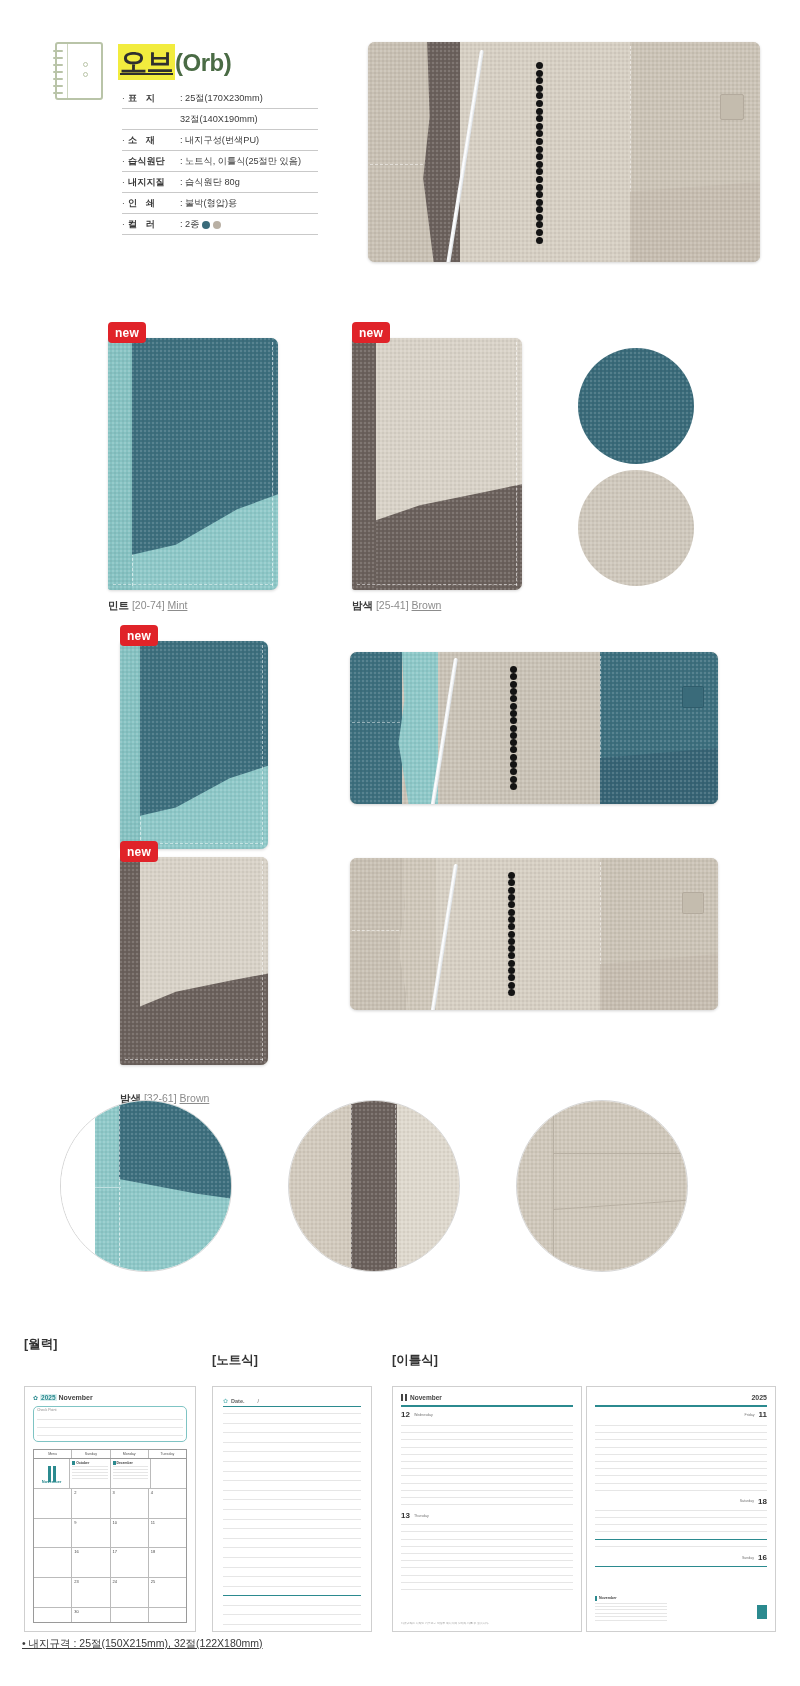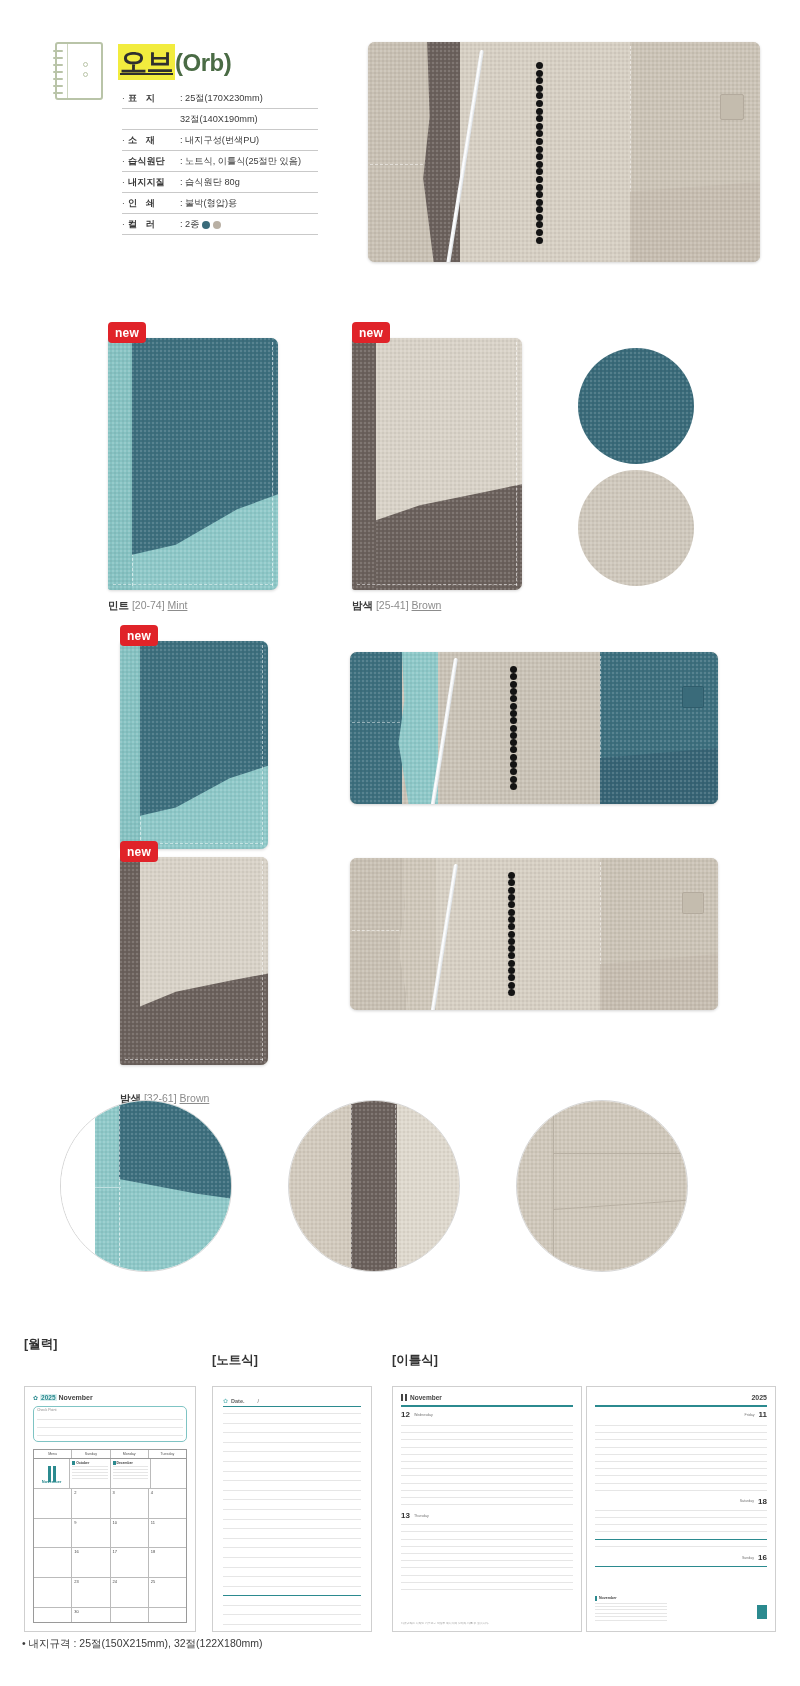--- a/index.html
+++ b/index.html
@@ -114,21 +114,21 @@
   
   .detail-circle {
     position: absolute; border-radius: 50%; overflow: hidden;
     border: 1px solid #d6d6d6; background: #fff;
   }
 
   
   .sec-label { position: absolute; font-size: 12.5px; font-weight: bold; color: #333; }
   .page-box { position: absolute; border: 1px solid #cfcfcf; background: #fff; overflow: hidden; }
 
-  .footnote { position: absolute; left: 22px; top: 1637px; font-size: 10.5px; color: #3a3a3a; }
+  .footnote { position: absolute; left: 22px; top: 1637px; font-size: 10.5px; color: #3a3a3a; text-decoration: underline; }
   .thin-line { background: #e6e6e6; height: 1px; }
 </style>
 </head>
 <body>
 
 <div class="header">
 
   <div class="notebook-icon">
     <div class="spine"></div>
     <div class="ring" style="top:6px"></div>

